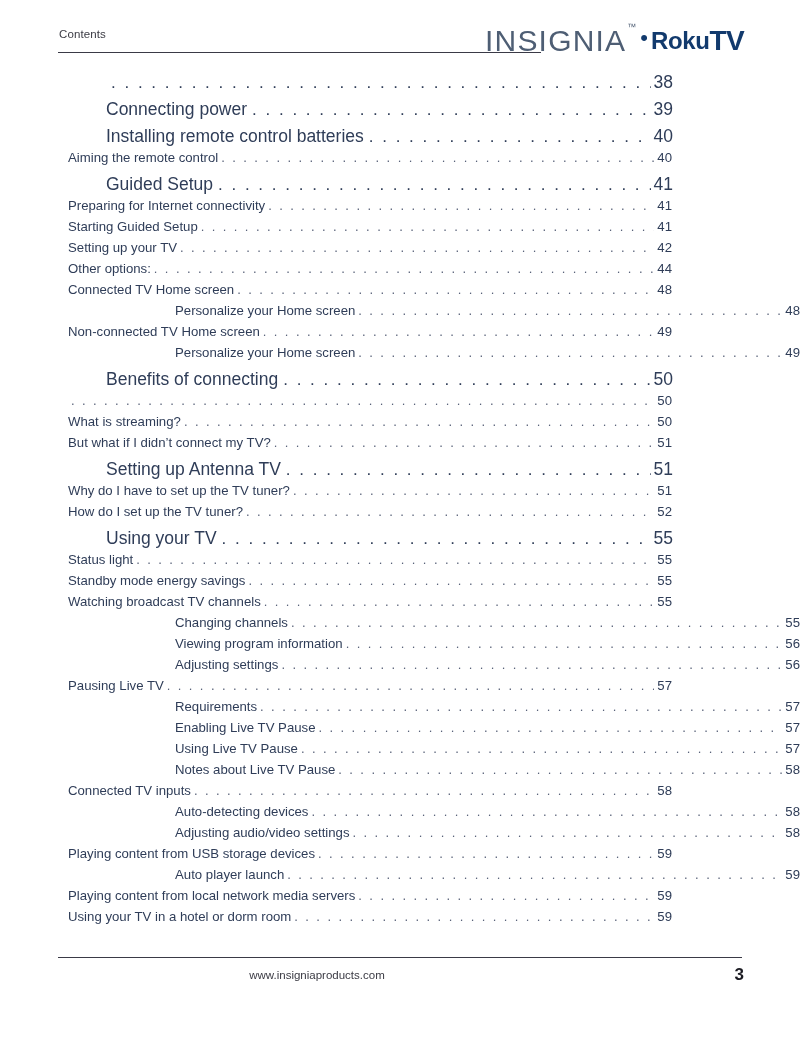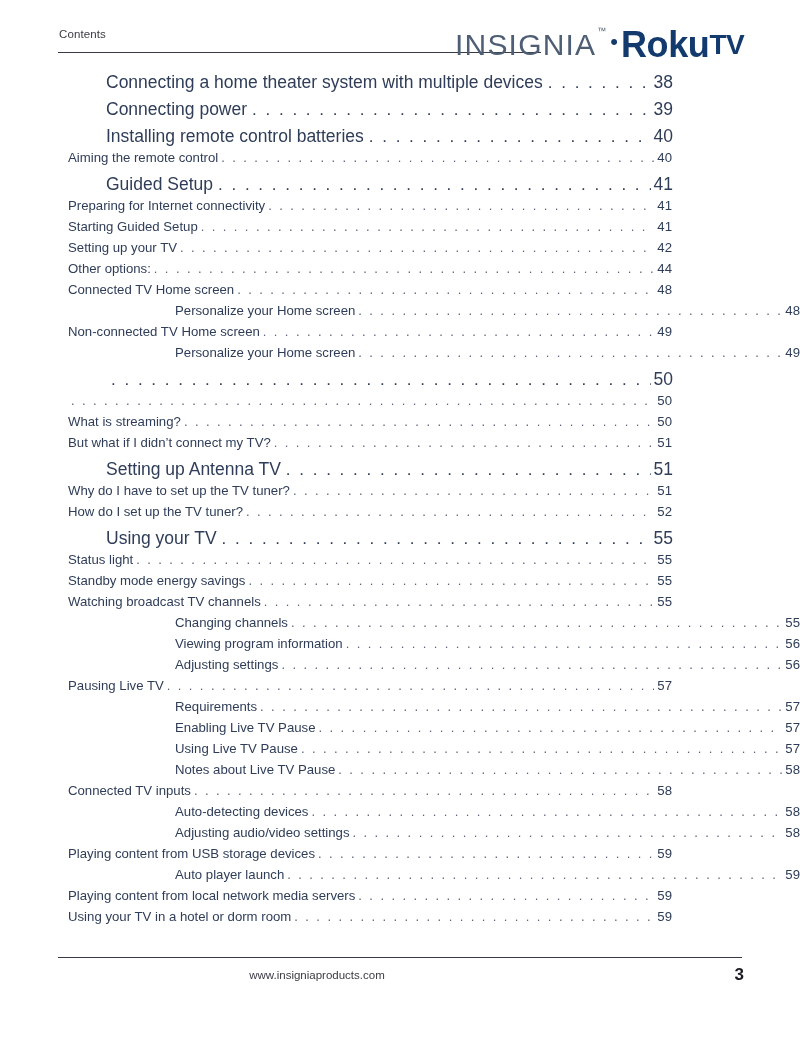--- a/index.html
+++ b/index.html
@@ -65,21 +65,21 @@
     letter-spacing: 0;
   }
   #brand-dot {
     font-size: 22px;
     color: #123a6d;
     margin: 0 3px 0 4px;
     position: relative;
     top: -3px;
   }
   #brand-roku {
-    font-size: 36px;
+    font-size: 24px;
     font-weight: bold;
     color: #123a6d;
     letter-spacing: -0.4px;
     font-family: "Liberation Sans", sans-serif;
   }
   #brand-tv {
     font-size: 28px;
     font-weight: bold;
     color: #123a6d;
     letter-spacing: -0.6px;
@@ -221,21 +221,20 @@
     <span id="brand-insignia">INSIGNIA</span>
     <span id="brand-tm">™</span>
     <span id="brand-dot">•</span>
     <span id="brand-roku">Roku</span>
     <span id="brand-tv">TV</span>
   </div>
 </div>
 
 <div id="toc">
     <div class="toc-row lvl1">
-      <span class="toc-title">Connecting a home theater system with multiple devices</span>
       <span class="toc-leader">. . . . . . . . . . . . . . . . . . . . . . . . . . . . . . . . . . . . . . . . . . . . . . . . . . . . . . . . . . . . . . . . . . . . . . . . . . . . . . . . . . . . . . . . . </span>
       <span class="toc-page">38</span>
     </div>
     <div class="gap-sm"></div>
     <div class="toc-row lvl1">
       <span class="toc-title">Connecting power</span>
       <span class="toc-leader">. . . . . . . . . . . . . . . . . . . . . . . . . . . . . . . . . . . . . . . . . . . . . . . . . . . . . . . . . . . . . . . . . . . . . . . . . . . . . . . . . . . . . . . . . </span>
       <span class="toc-page">39</span>
     </div>
     <div class="gap-sm"></div>
@@ -290,20 +289,21 @@
       <span class="toc-leader">. . . . . . . . . . . . . . . . . . . . . . . . . . . . . . . . . . . . . . . . . . . . . . . . . . . . . . . . . . . . . . . . . . . . . . . . . . . . . . . . . . . . . . . . . </span>
       <span class="toc-page">49</span>
     </div>
     <div class="toc-row lvl3">
       <span class="toc-title">Personalize your Home screen</span>
       <span class="toc-leader">. . . . . . . . . . . . . . . . . . . . . . . . . . . . . . . . . . . . . . . . . . . . . . . . . . . . . . . . . . . . . . . . . . . . . . . . . . . . . . . . . . . . . . . . . </span>
       <span class="toc-page">49</span>
     </div>
     <div class="gap-sm"></div>
     <div class="toc-row lvl1">
+      <span class="toc-title">Benefits of connecting</span>
       <span class="toc-leader">. . . . . . . . . . . . . . . . . . . . . . . . . . . . . . . . . . . . . . . . . . . . . . . . . . . . . . . . . . . . . . . . . . . . . . . . . . . . . . . . . . . . . . . . . </span>
       <span class="toc-page">50</span>
     </div>
     <div class="toc-row lvl2">
       <span class="toc-leader">. . . . . . . . . . . . . . . . . . . . . . . . . . . . . . . . . . . . . . . . . . . . . . . . . . . . . . . . . . . . . . . . . . . . . . . . . . . . . . . . . . . . . . . . . </span>
       <span class="toc-page">50</span>
     </div>
     <div class="toc-row lvl2">
       <span class="toc-title">What is streaming?</span>
       <span class="toc-leader">. . . . . . . . . . . . . . . . . . . . . . . . . . . . . . . . . . . . . . . . . . . . . . . . . . . . . . . . . . . . . . . . . . . . . . . . . . . . . . . . . . . . . . . . . </span>

